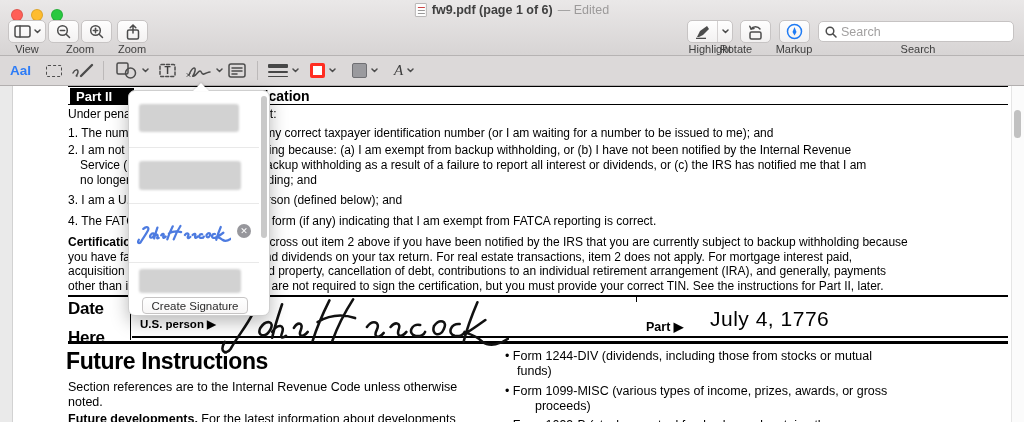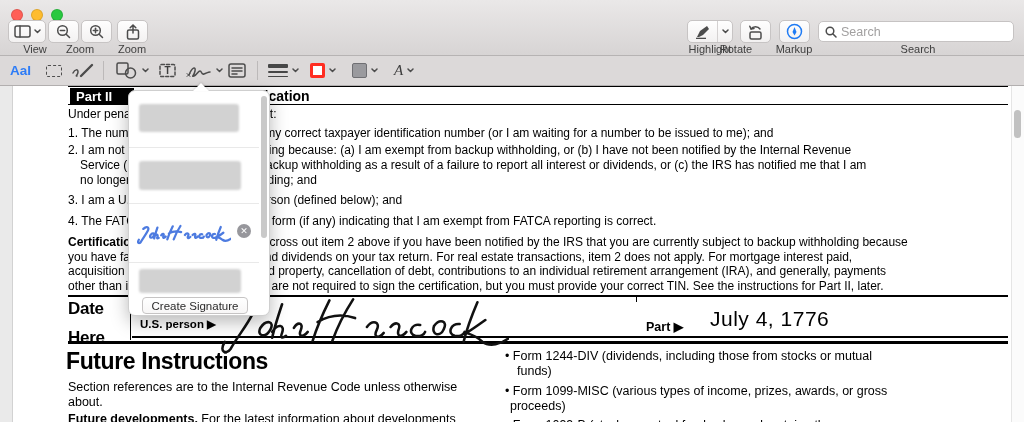--- a/index.html
+++ b/index.html
@@ -86,31 +86,36 @@
              M268,10 C262,24 257,38 254,50
              M276,28 C269,33 262,38 257,41 C263,43 269,46 273,50 C281,56 292,52 299,47"></path>
   </symbol>
 </svg>
 
 <div class="abs titlebar">
   <div class="abs traffic" style="left:11px;background:#ff5f57"></div>
   <div class="abs traffic" style="left:31px;background:#febc2e"></div>
   <div class="abs traffic" style="left:51px;background:#28c840"></div>
 
+  <div class="abs wintitle">
+    <span class="docicon"></span>
+    <span class="t1">fw9.pdf (page 1 of 6)</span>
+    <span class="t2">— Edited</span>
+  </div>
 
   <div class="abs tbtn" style="left:8px;width:38px">
     <svg class="icon" width="17" height="13">
         <rect x="1" y="1" width="15" height="11" rx="2"></rect>
         <line x1="6" y1="1" x2="6" y2="12"></line>
       </svg>
     <svg class="icon" width="7" height="5" style="margin-left:3px">
         <polyline points="1,1 3.5,3.5 6,1"></polyline>
       </svg>
   </div>
-  <div class="abs tlabel" style="left:35px">View</div>
+  <div class="abs tlabel" style="left:27px">View</div>
 
   <div class="abs tbtn" style="left:48px;width:31px">
     <svg class="icon" width="15" height="15">
         <circle cx="6.5" cy="6.5" r="4.8"></circle>
         <line x1="10.2" y1="10.2" x2="13.5" y2="13.5"></line>
         <line x1="4.3" y1="6.5" x2="8.7" y2="6.5"></line>
       </svg>
   </div>
   <div class="abs tbtn" style="left:81px;width:31px">
     <svg class="icon" width="15" height="15">
@@ -287,27 +292,27 @@
 
 <div class="abs rule" style="left:636px;top:296px;width:1px;height:6px"></div>
 <div class="abs slabel doc" style="left:646px;top:319px;font-size:12.5px">Part ▶</div>
 <div class="abs dateval doc" style="left:710px;top:307px">July 4, 1776</div>
 
 <div class="abs rule" style="left:132px;top:336px;width:876px;height:1.5px"></div>
 <div class="abs rule" style="left:68px;top:341px;width:940px;height:2.5px"></div>
 
 <div class="abs gih doc" style="left:66px;top:348px">Future Instructions</div>
 <div class="abs gil doc" style="left:68px;top:380px">Section references are to the Internal Revenue Code unless otherwise</div>
-<div class="abs gil doc" style="left:68px;top:395px">about.</div>
+<div class="abs gil doc" style="left:68px;top:395px">noted.</div>
 <div class="abs gil doc" style="left:68px;top:412px"><b>Future developments.</b><span> For the latest information about developments</span></div>
 
 <div class="abs gil doc" style="left:505px;top:349px">• Form 1244-DIV (dividends, including those from stocks or mutual</div>
 <div class="abs gil doc" style="left:517px;top:364px">funds)</div>
 <div class="abs gil doc" style="left:505px;top:384px">• Form 1099-MISC (various types of income, prizes, awards, or gross</div>
-<div class="abs gil doc" style="left:510px;top:399px">proceeds)</div>
+<div class="abs gil doc" style="left:535px;top:399px">proceeds)</div>
 <div class="abs gil doc" style="left:505px;top:418px">• Form 1099-B (stock or mutual fund sales and certain other</div>
 
 <div class="abs poparrow"></div>
 <div class="abs pop"></div>
 <div class="abs poprow" style="top:95px;height:51px">
   <div class="blob" style="position:absolute;left:10px;top:9px;width:100px;height:28px"></div>
 </div>
 <div class="abs popdiv" style="top:147px"></div>
 <div class="abs poprow" style="top:148px;height:54px">
   <div class="blob" style="position:absolute;left:10px;top:13px;width:102px;height:29px"></div>

